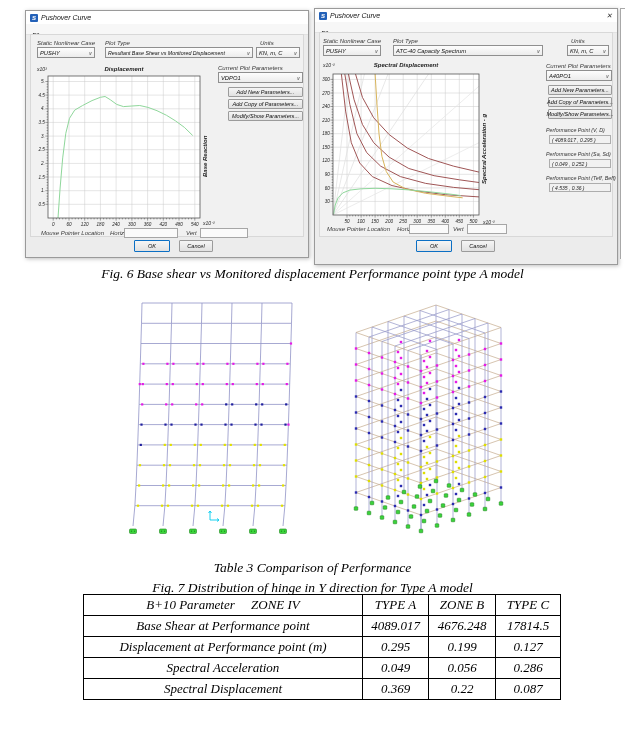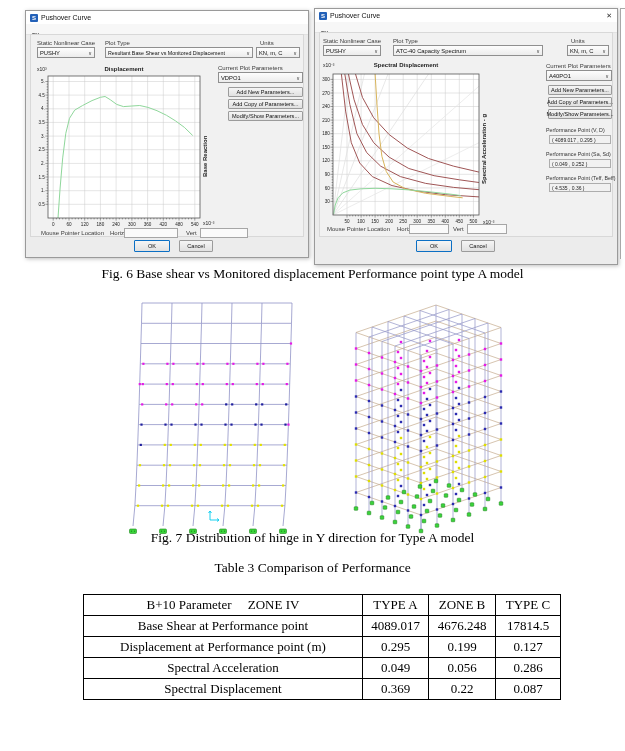--- a/index.html
+++ b/index.html
@@ -1,17 +1,17 @@
 <!DOCTYPE html>
 <html><head>
 <meta charset="utf-8">
 <style>
   html,body{margin:0;padding:0;background:#fff;}
   .page{position:relative;width:625px;height:751px;background:#ffffff;overflow:hidden;
-        font-family:"Liberation Sans",sans-serif;}
+        font-family:"Liberation Sans",sans-serif;font-style:italic;}
   .dialog{position:absolute;background:#ececec;border:1px solid #9a9a9a;
           box-shadow:1px 1px 4px rgba(0,0,0,.25);box-sizing:border-box;}
   .tbar{position:absolute;left:0;top:0;right:0;height:13px;background:#ffffff;
         display:flex;align-items:center;padding-left:4px;gap:3px;}
   .ticon{width:8px;height:8px;background:#2361b8;color:#fff;font-size:6px;line-height:8px;
          text-align:center;font-weight:bold;border-radius:1px;flex:0 0 auto;}
   .ttext{font-size:7px;color:#111;white-space:nowrap;}
   .closex{position:absolute;right:5px;top:2px;font-size:7px;color:#333;line-height:9px;}
   .menubar{position:absolute;left:0;top:13px;right:0;height:10px;background:#f7f7f7;
            border-bottom:1px solid #e2e2e2;}
@@ -885,21 +885,21 @@
           <rect x="100.2" y="188.7" width="3.6" height="3.6" rx="0.6" fill="#3ad43a" stroke="#157a15" stroke-width="0.5"></rect>
           <rect x="181.2" y="205.7" width="3.6" height="3.6" rx="0.6" fill="#3ad43a" stroke="#157a15" stroke-width="0.5"></rect>
           <rect x="168.2" y="201.2" width="3.6" height="3.6" rx="0.6" fill="#3ad43a" stroke="#157a15" stroke-width="0.5"></rect>
           <rect x="155.2" y="196.7" width="3.6" height="3.6" rx="0.6" fill="#3ad43a" stroke="#157a15" stroke-width="0.5"></rect>
           <rect x="142.2" y="192.2" width="3.6" height="3.6" rx="0.6" fill="#3ad43a" stroke="#157a15" stroke-width="0.5"></rect>
           <rect x="129.2" y="187.7" width="3.6" height="3.6" rx="0.6" fill="#3ad43a" stroke="#157a15" stroke-width="0.5"></rect>
           <rect x="116.2" y="183.2" width="3.6" height="3.6" rx="0.6" fill="#3ad43a" stroke="#157a15" stroke-width="0.5"></rect>
         </g>
       </svg></div>
 
-  <div class="caption" style="top:530px">Fig. 7 Distribution of hinge in Y direction for Type A model</div>
+  <div class="caption" style="top:580px">Fig. 7 Distribution of hinge in Y direction for Type A model</div>
   <div class="caption" style="top:560px">Table 3 Comparison of Performance</div>
 
   <div class="tablewrap" id="table3" style="left:83px;top:594px;width:477px">
       <table>
         <colgroup>
           <col style="width:279px">
           <col style="width:66px">
           <col style="width:67px">
           <col style="width:65px">
         </colgroup>

